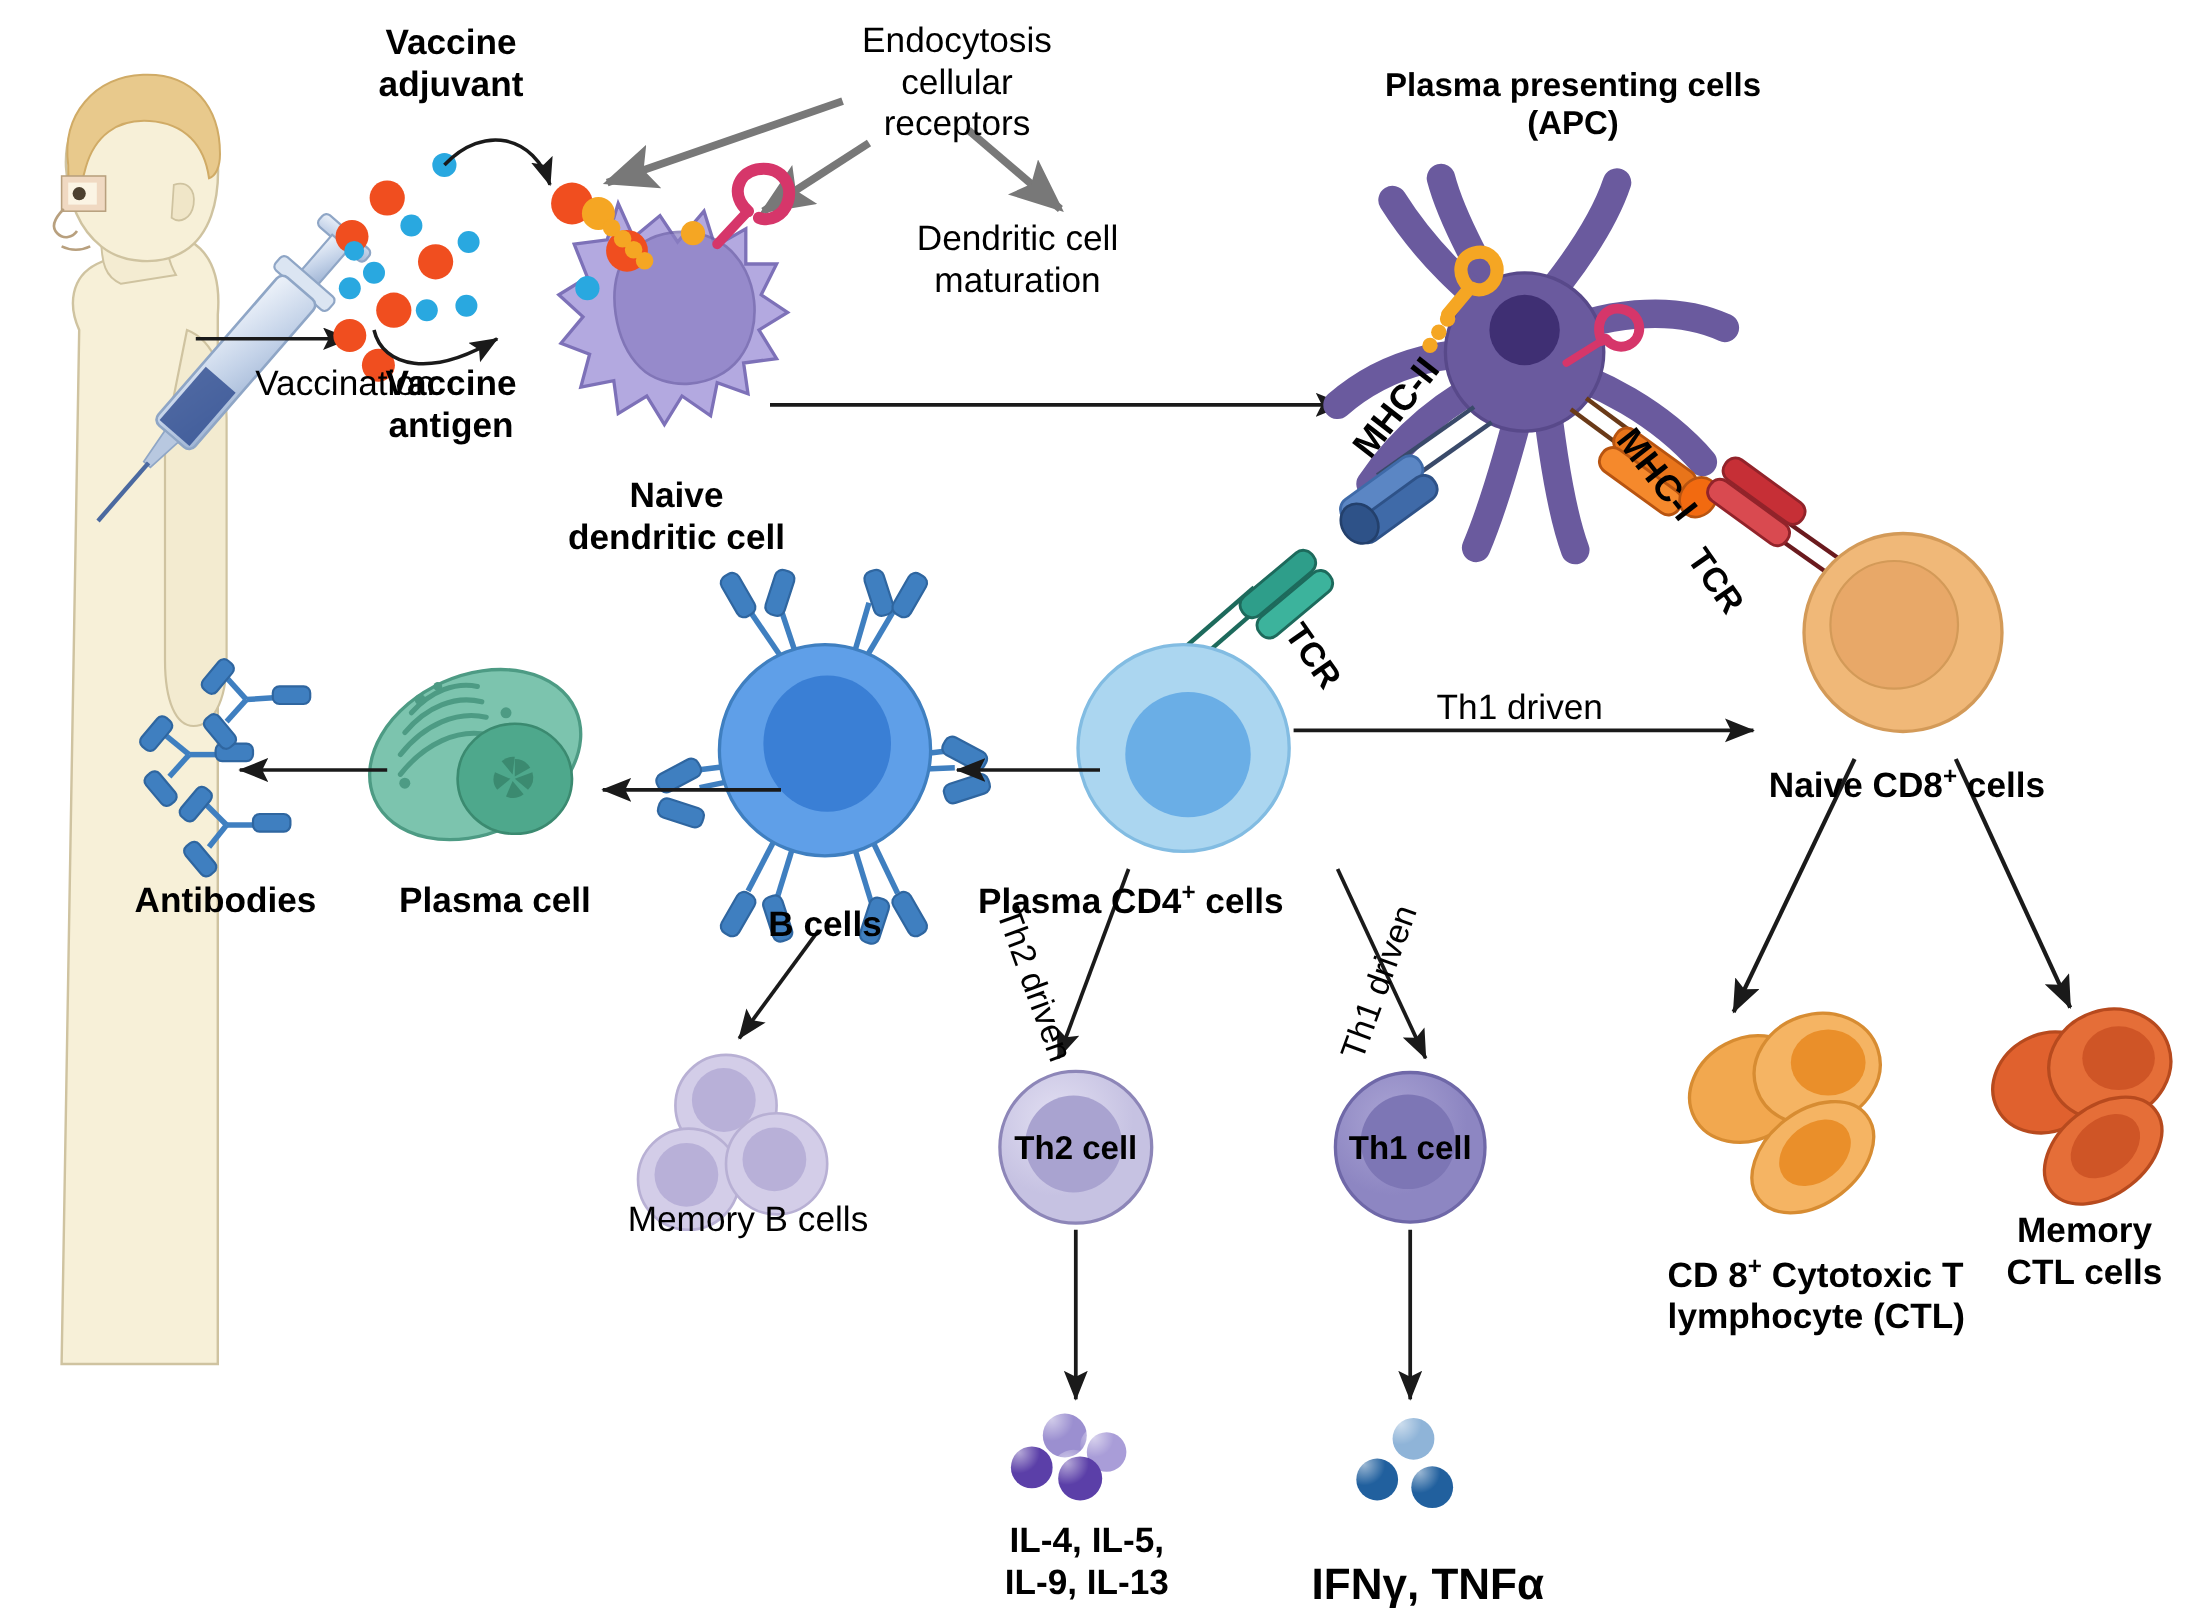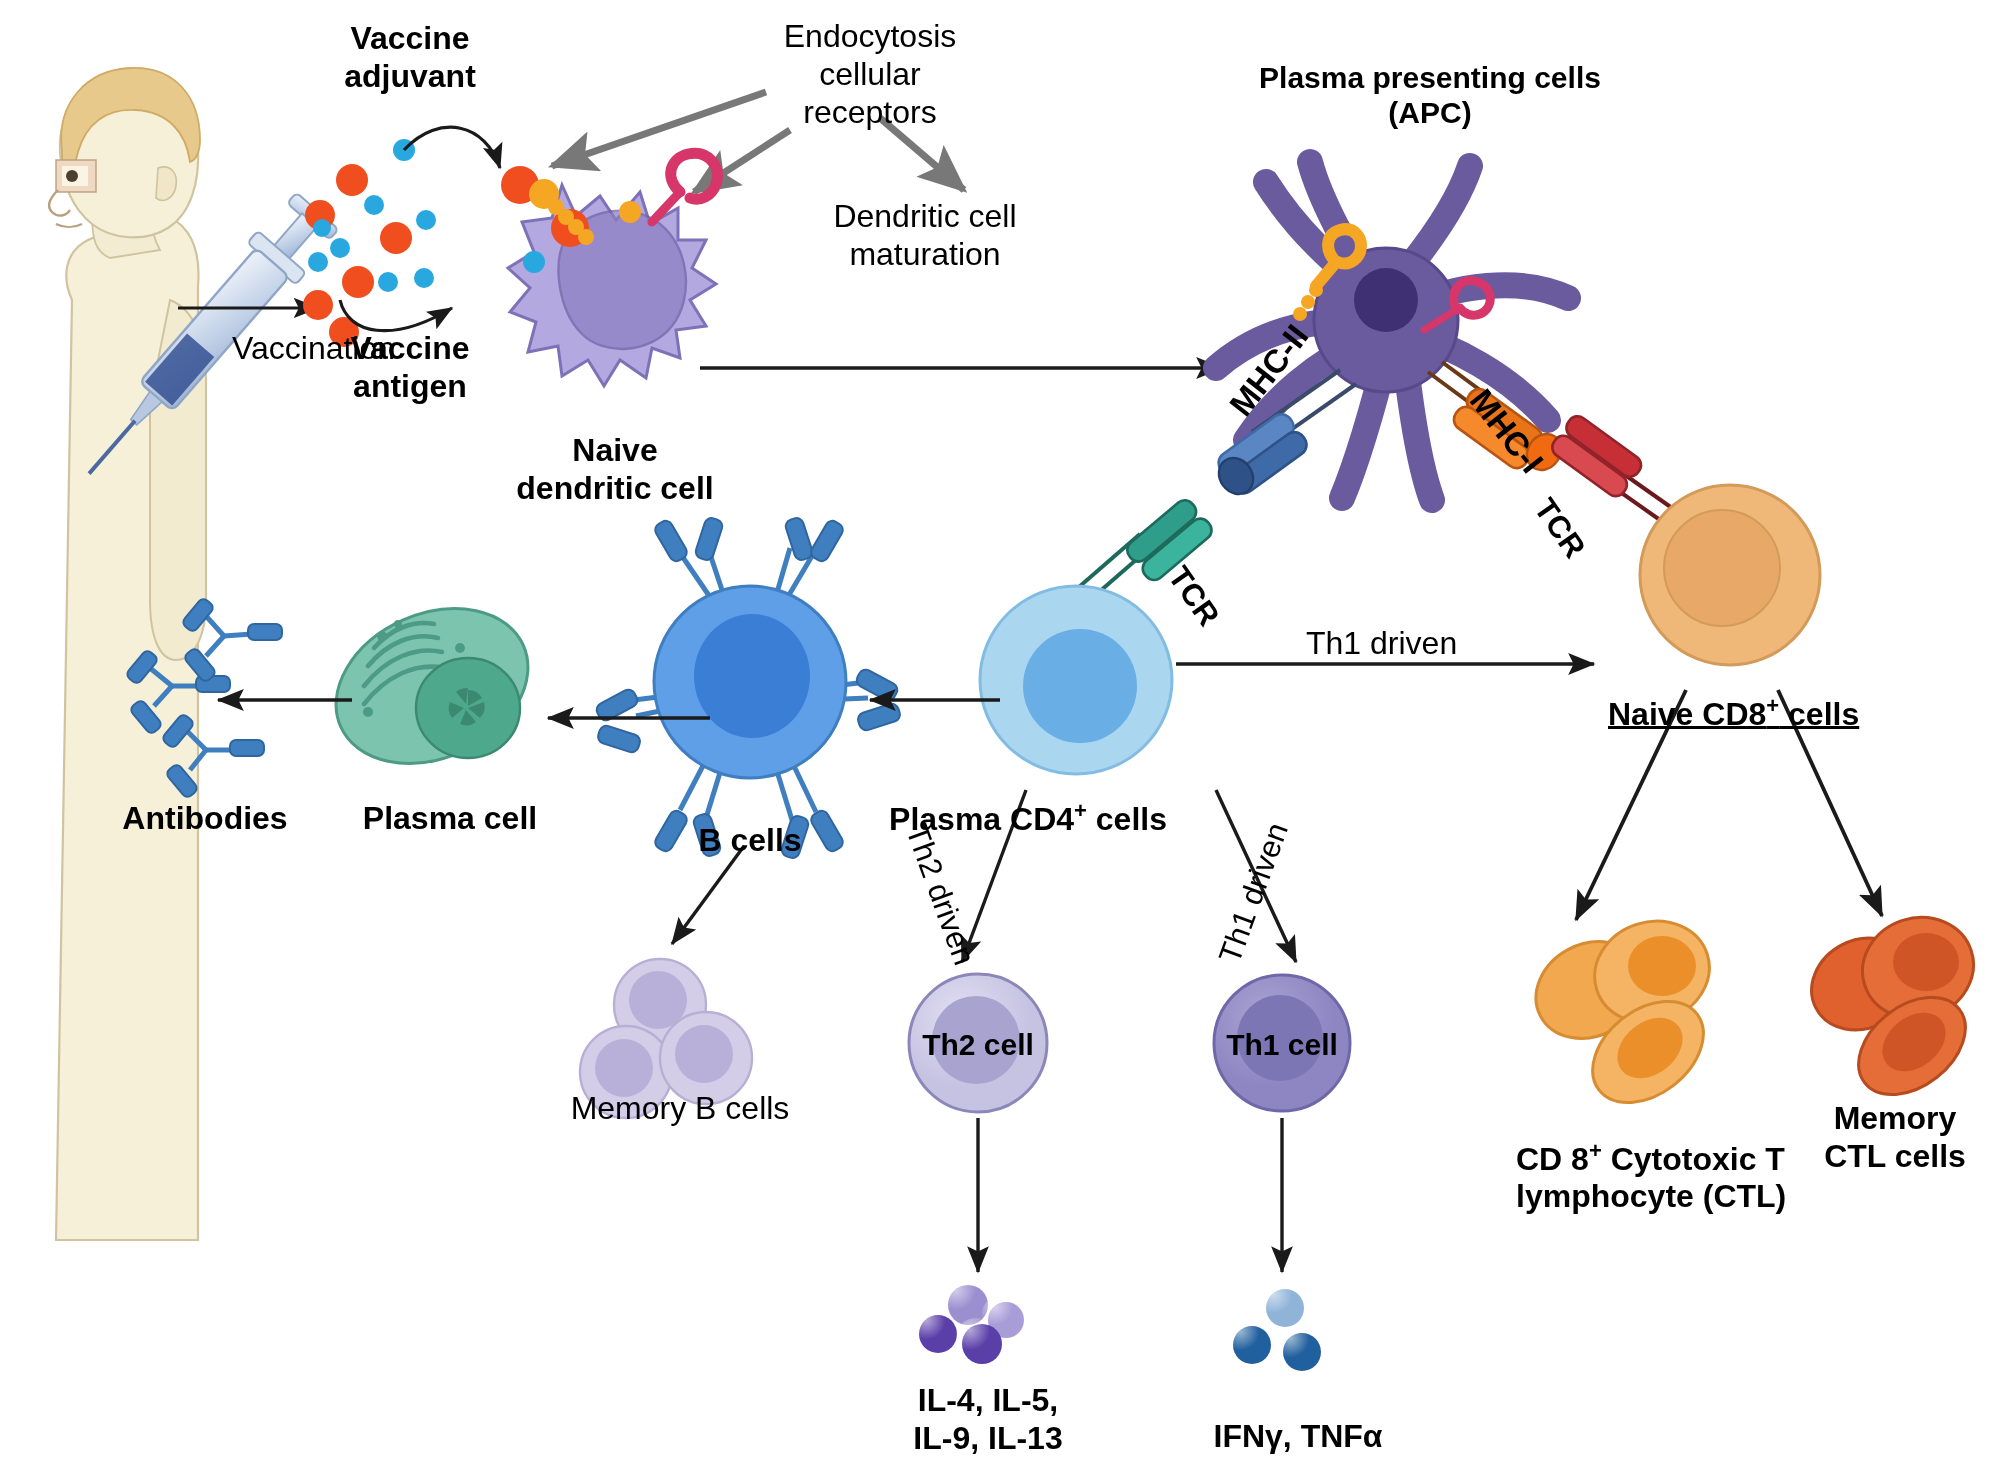--- a/index.html
+++ b/index.html
@@ -407,21 +407,21 @@
   <div class="lbl bold rot" style="left:1222px; top:400px; font-size:33px; transform:rotate(-52deg);">MHC-II</div>
 
   <div class="lbl bold rot" style="left:1492px; top:382px; font-size:33px; transform:rotate(52deg);">MHC-I</div>
 
   <div class="lbl bold rot" style="left:1190px; top:560px; font-size:31px; transform:rotate(55deg);">TCR</div>
 
   <div class="lbl bold rot" style="left:1556px; top:492px; font-size:31px; transform:rotate(55deg);">TCR</div>
 
   <div class="lbl" style="left:1306px; top:625px; font-size:32px;">Th1 driven</div>
 
-  <div class="lbl bold" style="left:1608px; top:655px; font-size:32px;text-decoration:underline;">
+  <div class="lbl bold" style="left:1608px; top:655px; font-size:32px;">
     <span>Naive CD8</span><sup style="font-size:22px;">+</sup><span> cells</span>
   </div>
 
   <div class="lbl bold" style="left:1028px; top:760px; font-size:32px; transform:translateX(-50%);">
     <span>Plasma CD4</span><sup style="font-size:22px;">+</sup><span> cells</span>
   </div>
 
   <div class="lbl rot" style="left:932px; top:820px; font-size:31px; transform:rotate(70deg);">Th2 driven</div>
 
   <div class="lbl rot" style="left:1262px; top:818px; font-size:31px; transform:rotate(-70deg) translateX(-100%);">Th1 driven</div>
@@ -434,21 +434,21 @@
 
   <div class="lbl ctr" style="left:530px; top:1090px; width:300px; font-size:32px;">Memory B cells</div>
 
   <div class="lbl bold ctr" style="left:898px; top:1027px; width:160px; font-size:30px;">Th2 cell</div>
 
   <div class="lbl bold ctr" style="left:1202px; top:1027px; width:160px; font-size:30px;">Th1 cell</div>
 
   <div class="lbl bold ctr" style="left:838px; top:1382px; width:300px; font-size:32px;">IL-4, IL-5,
 IL-9, IL-13</div>
 
-  <div class="lbl bold ctr" style="left:1148px; top:1418px; width:300px; font-size:32px;">IFNγ, TNFα</div>
+  <div class="lbl bold ctr" style="left:1148px; top:1418px; width:300px; font-size:40px;">IFNγ, TNFα</div>
 
   <div class="lbl bold" style="left:1516px; top:1100px; width:300px; font-size:32px;">
     <span>CD 8</span><sup style="font-size:22px;">+</sup><span style="white-space:pre-line;"> Cytotoxic T
 lymphocyte  (CTL)</span>
   </div>
 
   <div class="lbl bold ctr" style="left:1790px; top:1100px; width:210px; font-size:32px;">Memory
 CTL cells</div>
 
 </div>

